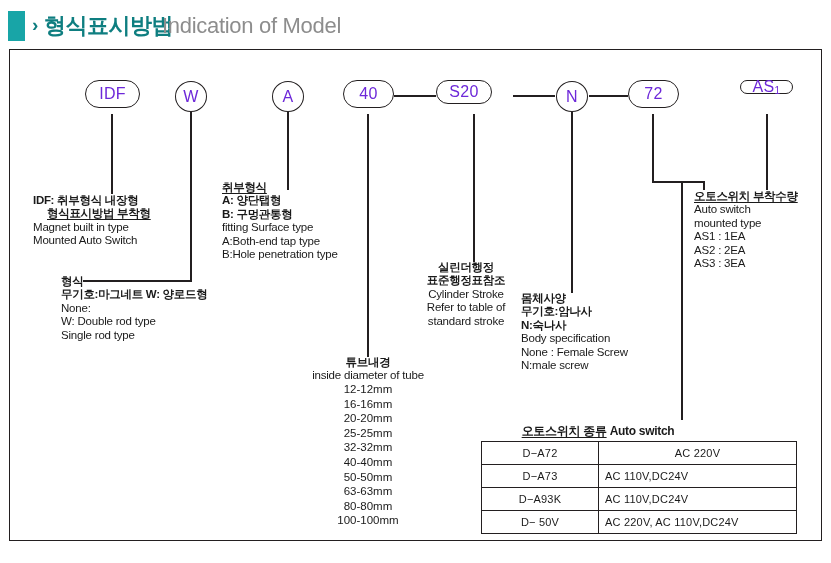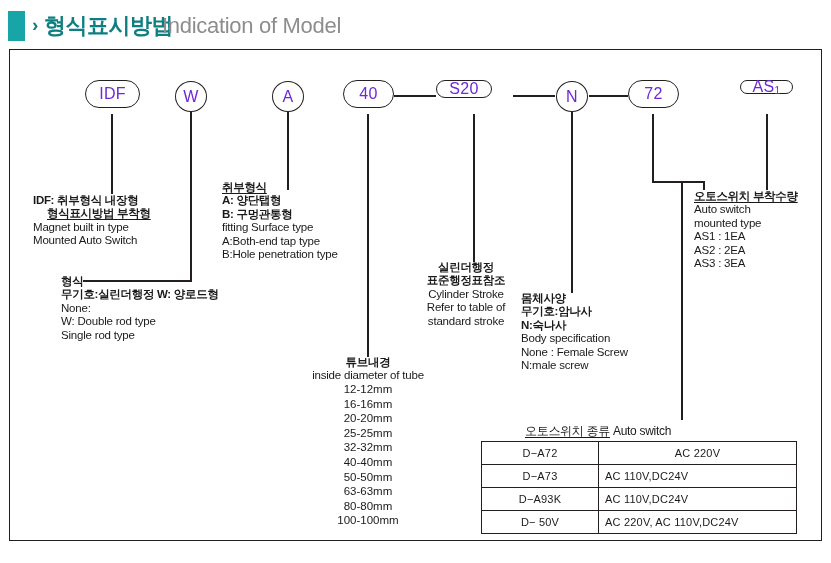--- a/index.html
+++ b/index.html
@@ -138,21 +138,21 @@
     text-align: center;
     white-space: nowrap;
   }
 
   
   #sw-title {
     position: absolute;
     left: 598px;
     top: 423px;
     font-size: 12px;
-    font-weight: normal;
+    font-weight: bold;
     letter-spacing: -0.3px;
     white-space: nowrap;
     transform: translateX(-50%);
   }
   #sw-title .u { text-decoration: underline; text-underline-offset: 2px; }
   #sw-table {
     position: absolute;
     left: 481px;
     top: 441px;
     width: 316px;
@@ -219,21 +219,21 @@
   </div>
   <div class="pill round" style="left:175px; top:81px; width:32px; height:31px;">
     <span>W</span>
   </div>
   <div class="pill round" style="left:272px; top:81px; width:32px; height:31px;">
     <span>A</span>
   </div>
   <div class="pill wide" style="left:343px; top:80px; width:51px; height:28px;">
     <span>40</span>
   </div>
-  <div class="pill wide" style="left:436px; top:80px; width:56px; height:18px;">
+  <div class="pill wide" style="left:436px; top:80px; width:56px; height:24px;">
     <span>S20</span>
   </div>
   <div class="pill round" style="left:556px; top:81px; width:32px; height:31px;">
     <span>N</span>
   </div>
   <div class="pill wide" style="left:628px; top:80px; width:51px; height:28px;">
     <span>72</span>
   </div>
   <div class="pill wide" style="left:740px; top:80px; width:53px; height:14px;text-align:right;">
     <span>AS</span>
@@ -242,21 +242,21 @@
 
   <div class="block" style="left:33px; top:194px;">
     <div class="ko">IDF: 취부형식 내장형</div>
     <div class="ko ind u">형식표시방법 부착형</div>
     <div class="en">Magnet built in type</div>
     <div class="en">Mounted Auto Switch</div>
   </div>
 
   <div class="block" style="left:61px; top:275px;">
     <div class="ko">형식</div>
-    <div class="ko">무기호:실린더행정   W: 양로드형</div>
+    <div class="ko">무기호:마그네트   W: 양로드형</div>
     <div class="en">None:</div>
     <div class="en">W: Double rod type</div>
     <div class="en">Single rod type</div>
   </div>
 
   <div class="block" style="left:222px; top:181px;">
     <div class="ko u">취부형식</div>
     <div class="ko">A: 양단탭형</div>
     <div class="ko">B: 구멍관통형</div>
     <div class="en">fitting Surface type</div>

